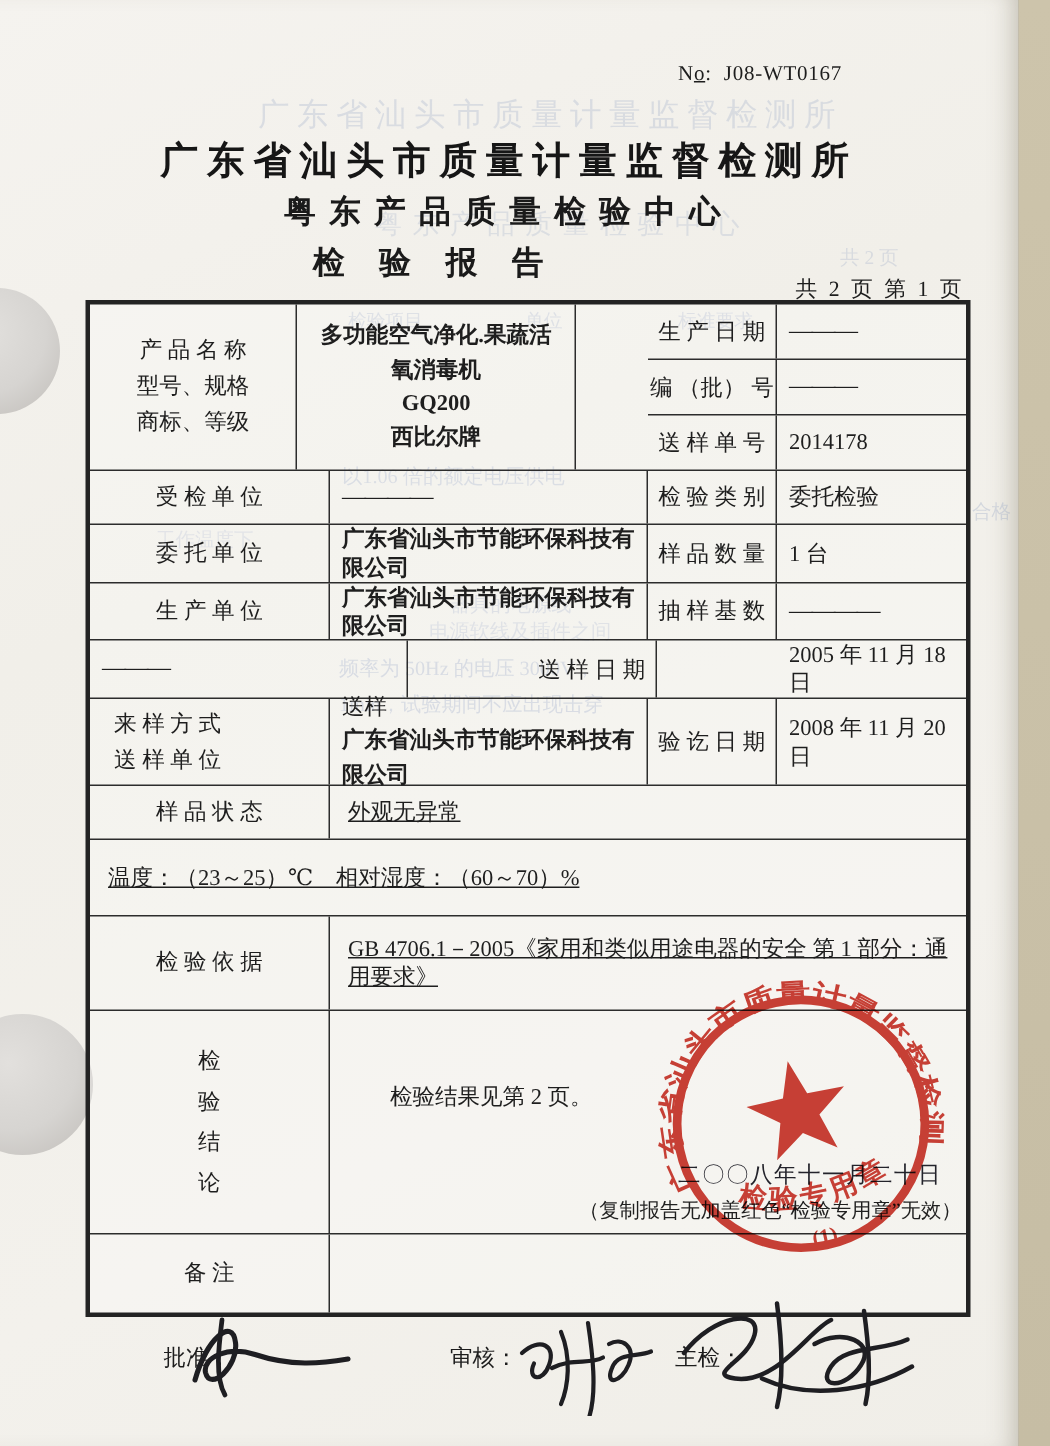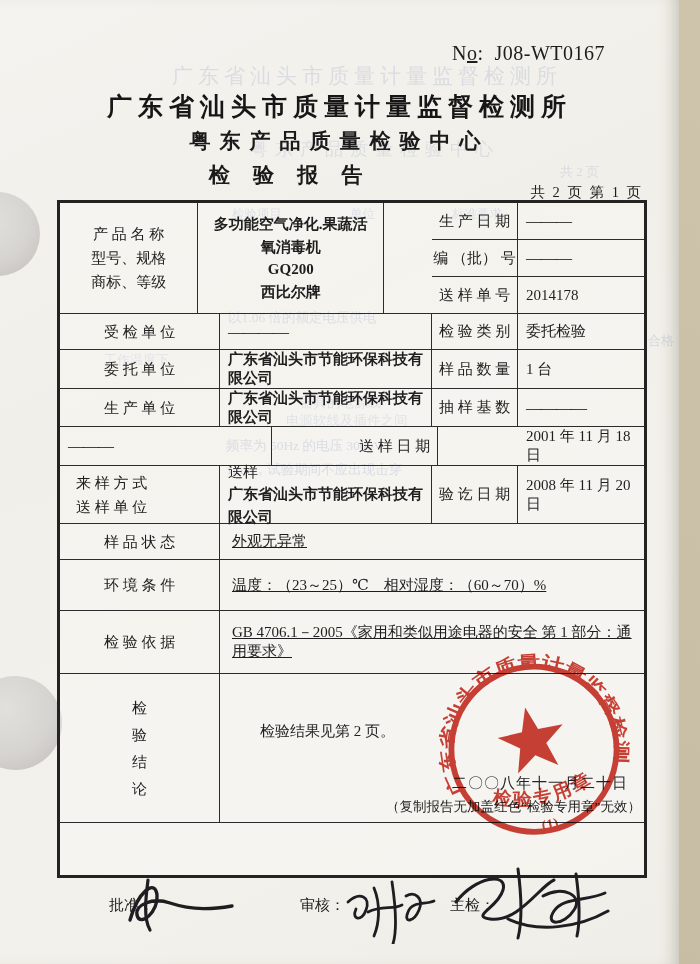--- a/index.html
+++ b/index.html
@@ -12,21 +12,21 @@
   .paper{
     position:absolute;left:0;top:0;width:679px;height:964px;
     background:linear-gradient(155deg,#f5f3ef 0%,#f1efe9 35%,#f3f1ec 70%,#f0eee8 100%);
     box-shadow:inset -14px 0 18px -12px rgba(90,80,55,.35);
   }
   .hole{position:absolute;border-radius:50%;
     background:radial-gradient(circle at 40% 35%,#e2e0dd 0%,#d6d4d1 55%,#c7c4c0 85%,rgba(199,196,192,0) 100%);}
   .hole1{left:-44px;top:192px;width:84px;height:84px;}
   .hole2{left:-32px;top:676px;width:94px;height:94px;}
   .ghost{position:absolute;color:#8fa0c2;white-space:nowrap;filter:blur(.4px);font-family:"Liberation Serif","DejaVu Serif",serif;}
-  .hdr-no{position:absolute;left:452px;top:42px;font-size:20px;letter-spacing:.5px;color:#1d1d1d;}
+  .hdr-no{position:absolute;left:452px;top:42px;font-size:14px;letter-spacing:.5px;color:#1d1d1d;}
   .hdr-no .uo{text-decoration:underline;}
   .title1{position:absolute;left:0;top:90px;width:679px;text-align:center;font-size:25px;font-weight:600;letter-spacing:6px;color:#161616;}
   .title2{position:absolute;left:0;top:127px;width:679px;text-align:center;font-size:21px;font-weight:600;letter-spacing:9px;color:#1a1a1a;}
   .title3{position:absolute;left:0;top:161px;width:580px;text-align:center;font-size:21px;font-weight:600;letter-spacing:9px;color:#1a1a1a;}
   .pageinfo{position:absolute;left:0;top:183px;width:643px;text-align:right;font-size:14.5px;color:#1d1d1d;letter-spacing:2px;}
   .tbl{
     position:absolute;left:57px;top:200px;width:584px;border:3px solid #232323;background:rgba(255,255,255,.25);
     font-size:15px;color:#1e1e1e;
   }
   .row{display:flex;border-bottom:1px solid #2c2c2c;justify-content:space-between;}
@@ -129,42 +129,41 @@
     </div>
     <div class="row" style="height:37px">
       <div class="cell c-label">生 产 单 位</div>
       <div class="cell c-val" style="font-weight:600">广东省汕头市节能环保科技有限公司</div>
       <div class="cell c-rlabel">抽 样 基 数</div>
       <div class="cell c-rval dashv">————</div>
     </div>
     <div class="row" style="height:38px">
       <div class="cell c-val dashv">———</div>
       <div class="cell c-rlabel">送 样 日 期</div>
-      <div class="cell c-rval">2001 年 11 月 18 日</div>
+      <div class="cell c-rval">2005 年 11 月 18 日</div>
     </div>
 
     <div class="row" style="height:57px">
       <div class="cell c-label" style="align-items:flex-start;padding-left:16px">
         <div>来 样 方 式</div>
         <div>送 样 单 位</div>
       </div>
       <div class="cell c-val">
         <div class="v-line1" style="font-weight:400">送样</div>
         <div class="v-line1" style="font-weight:600">广东省汕头市节能环保科技有限公司</div>
       </div>
       <div class="cell c-rlabel">验 讫 日 期</div>
       <div class="cell c-rval">2008 年 11 月 20 日</div>
     </div>
 
     <div class="row" style="height:35px">
       <div class="cell c-label">样 品 状 态</div>
       <div class="cell c-wide">外观无异常</div>
     </div>
     <div class="row" style="height:50px">
-      <div class="cell c-label">环 境 条 件</div>
       <div class="cell c-wide">温度：（23～25）℃　相对湿度：（60～70）%</div>
     </div>
     <div class="row" style="height:62px">
       <div class="cell c-label">检 验 依 据</div>
       <div class="cell c-wide">GB 4706.1－2005《家用和类似用途电器的安全 第 1 部分：通用要求》</div>
     </div>
 
     <div class="row" style="height:148px">
       <div class="cell c-label concl-label">
         <div>检</div>
@@ -173,20 +172,21 @@
         <div>论</div>
       </div>
       <div class="cell concl-body">
         <div class="concl-result">检验结果见第 2 页。</div>
         <div class="concl-date">二〇〇八年十一月二十日</div>
         <div class="concl-note">（复制报告无加盖红色“检验专用章”无效）</div>
       </div>
     </div>
 
     <div class="row" style="height:52px">
+      <div class="cell c-label">备  注</div>
     </div>
   </div>
 
   <svg class="stamp" viewBox="0 0 210 210">
     <defs>
       <path id="ringPath" d="M 26.1,128.6 A 84,84 0 1 1 183.9,128.6" fill="none"></path>
       <path id="bannerPath" d="M 40,140 Q 105,172 170,140" fill="none"></path>
     </defs>
     <circle cx="105" cy="100" r="85" fill="none" stroke="#c8281c" stroke-width="6"></circle>
     <polygon points="105,56 113.5,80.4 139.2,80.9 118.7,96.4 126.2,121.1 105,106.4 83.8,121.1 91.3,96.4 70.8,80.9 96.5,80.4" fill="#c8281c"></polygon>

